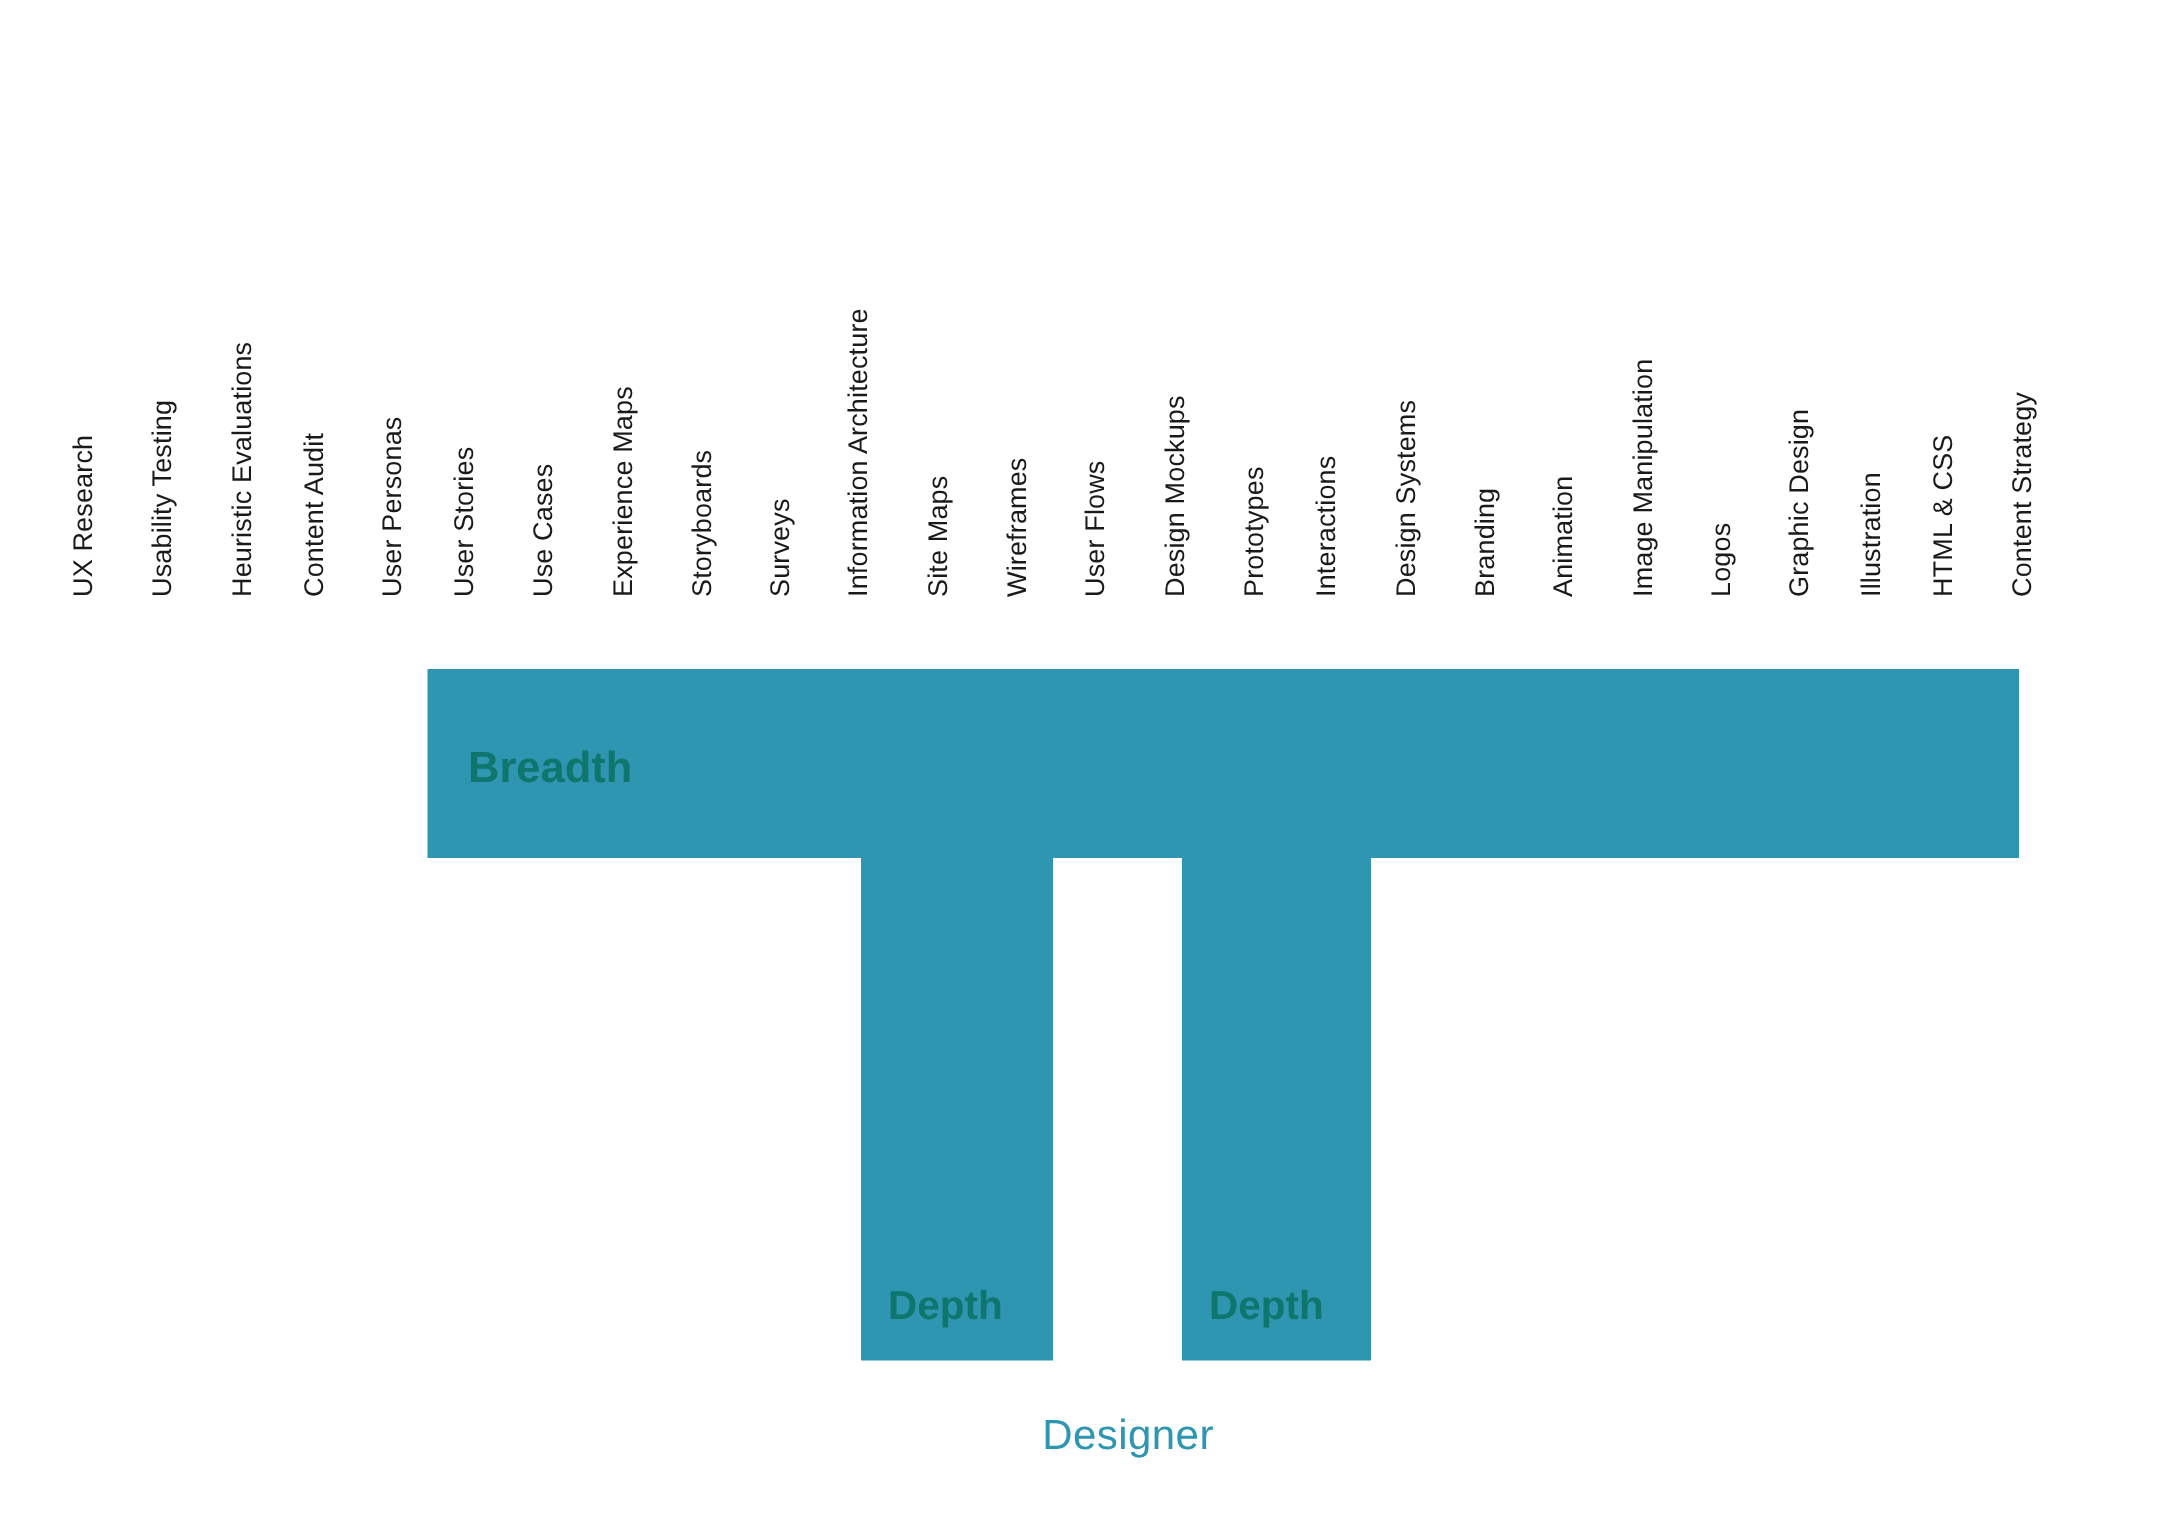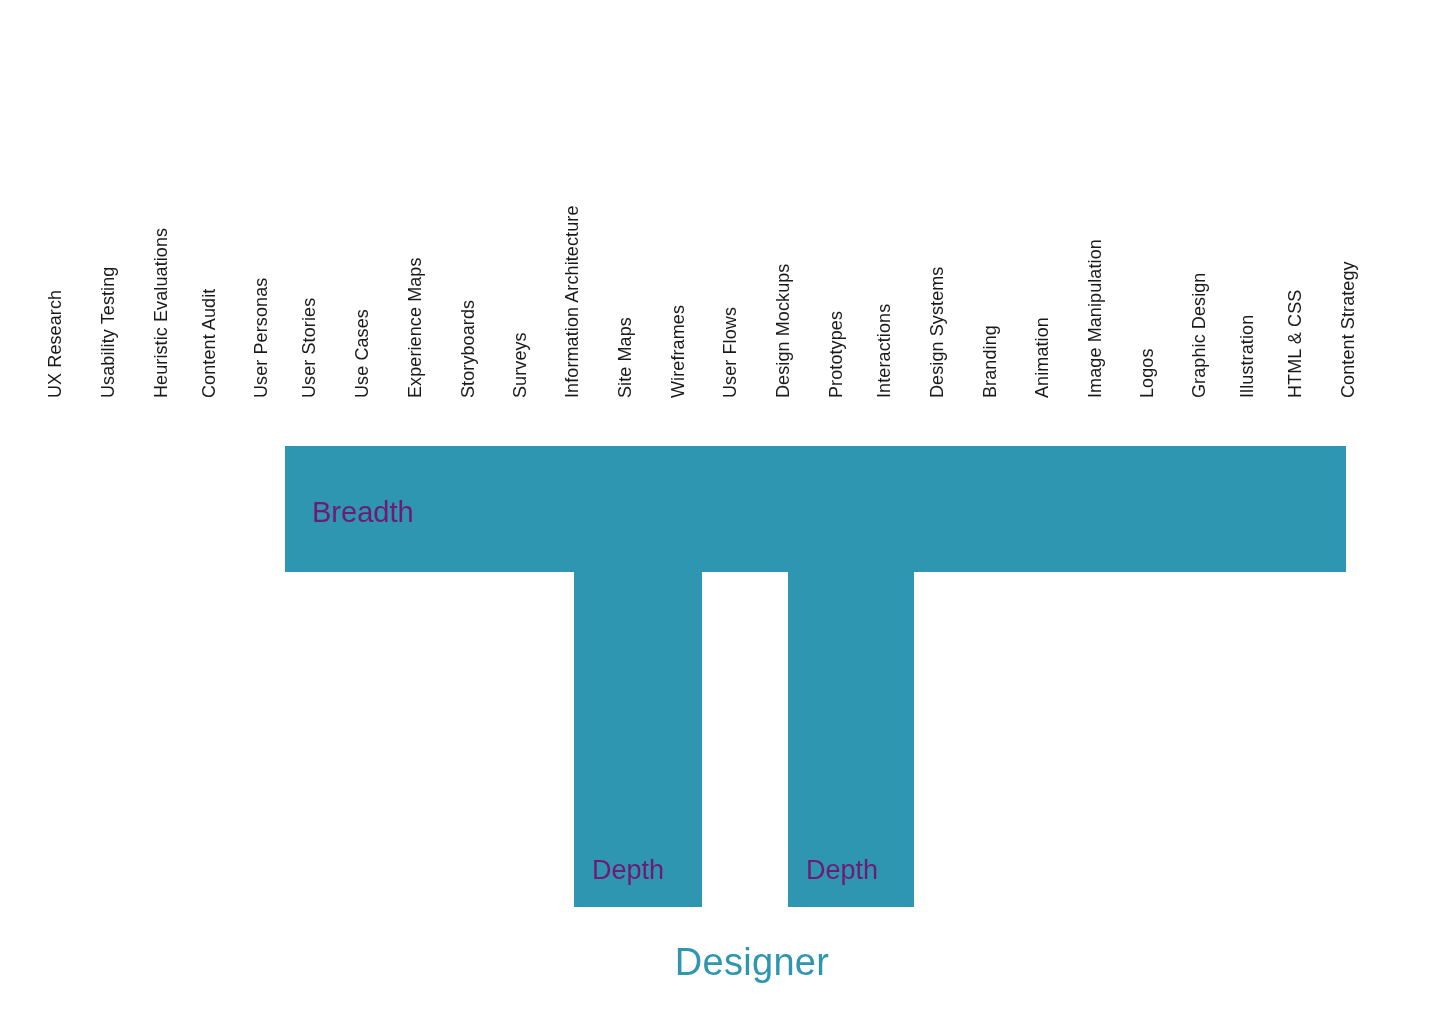--- a/index.html
+++ b/index.html
@@ -59,22 +59,22 @@
   }
   #depth-right {
     left: 788px;
     top: 572px;
     width: 126px;
     height: 335px;
   }
 
   .bar-text {
     position: absolute;
-    color: #701a75;
-    font-weight: normal;
+    color: #0f766e;
+    font-weight: bold;
     white-space: nowrap;
   }
   #breadth-text {
     left: 312px;
     top: 496px;
     font-size: 29px;
   }
   #depth-left-text {
     left: 592px;
     top: 855px;
@@ -99,21 +99,21 @@
   #shape-title .pi {
     font-weight: bold;
   }
 
   #role-label {
     position: absolute;
     left: 0;
     top: 941px;
     width: 1440px;
     text-align: center;
-    font-size: 38px;
+    font-size: 28px;
     color: #2E96B0;
     letter-spacing: 0.3px;
   }
   #role-label .inner {
     position: relative;
     left: 32px;
   }
 </style>
 </head>
 <body>

